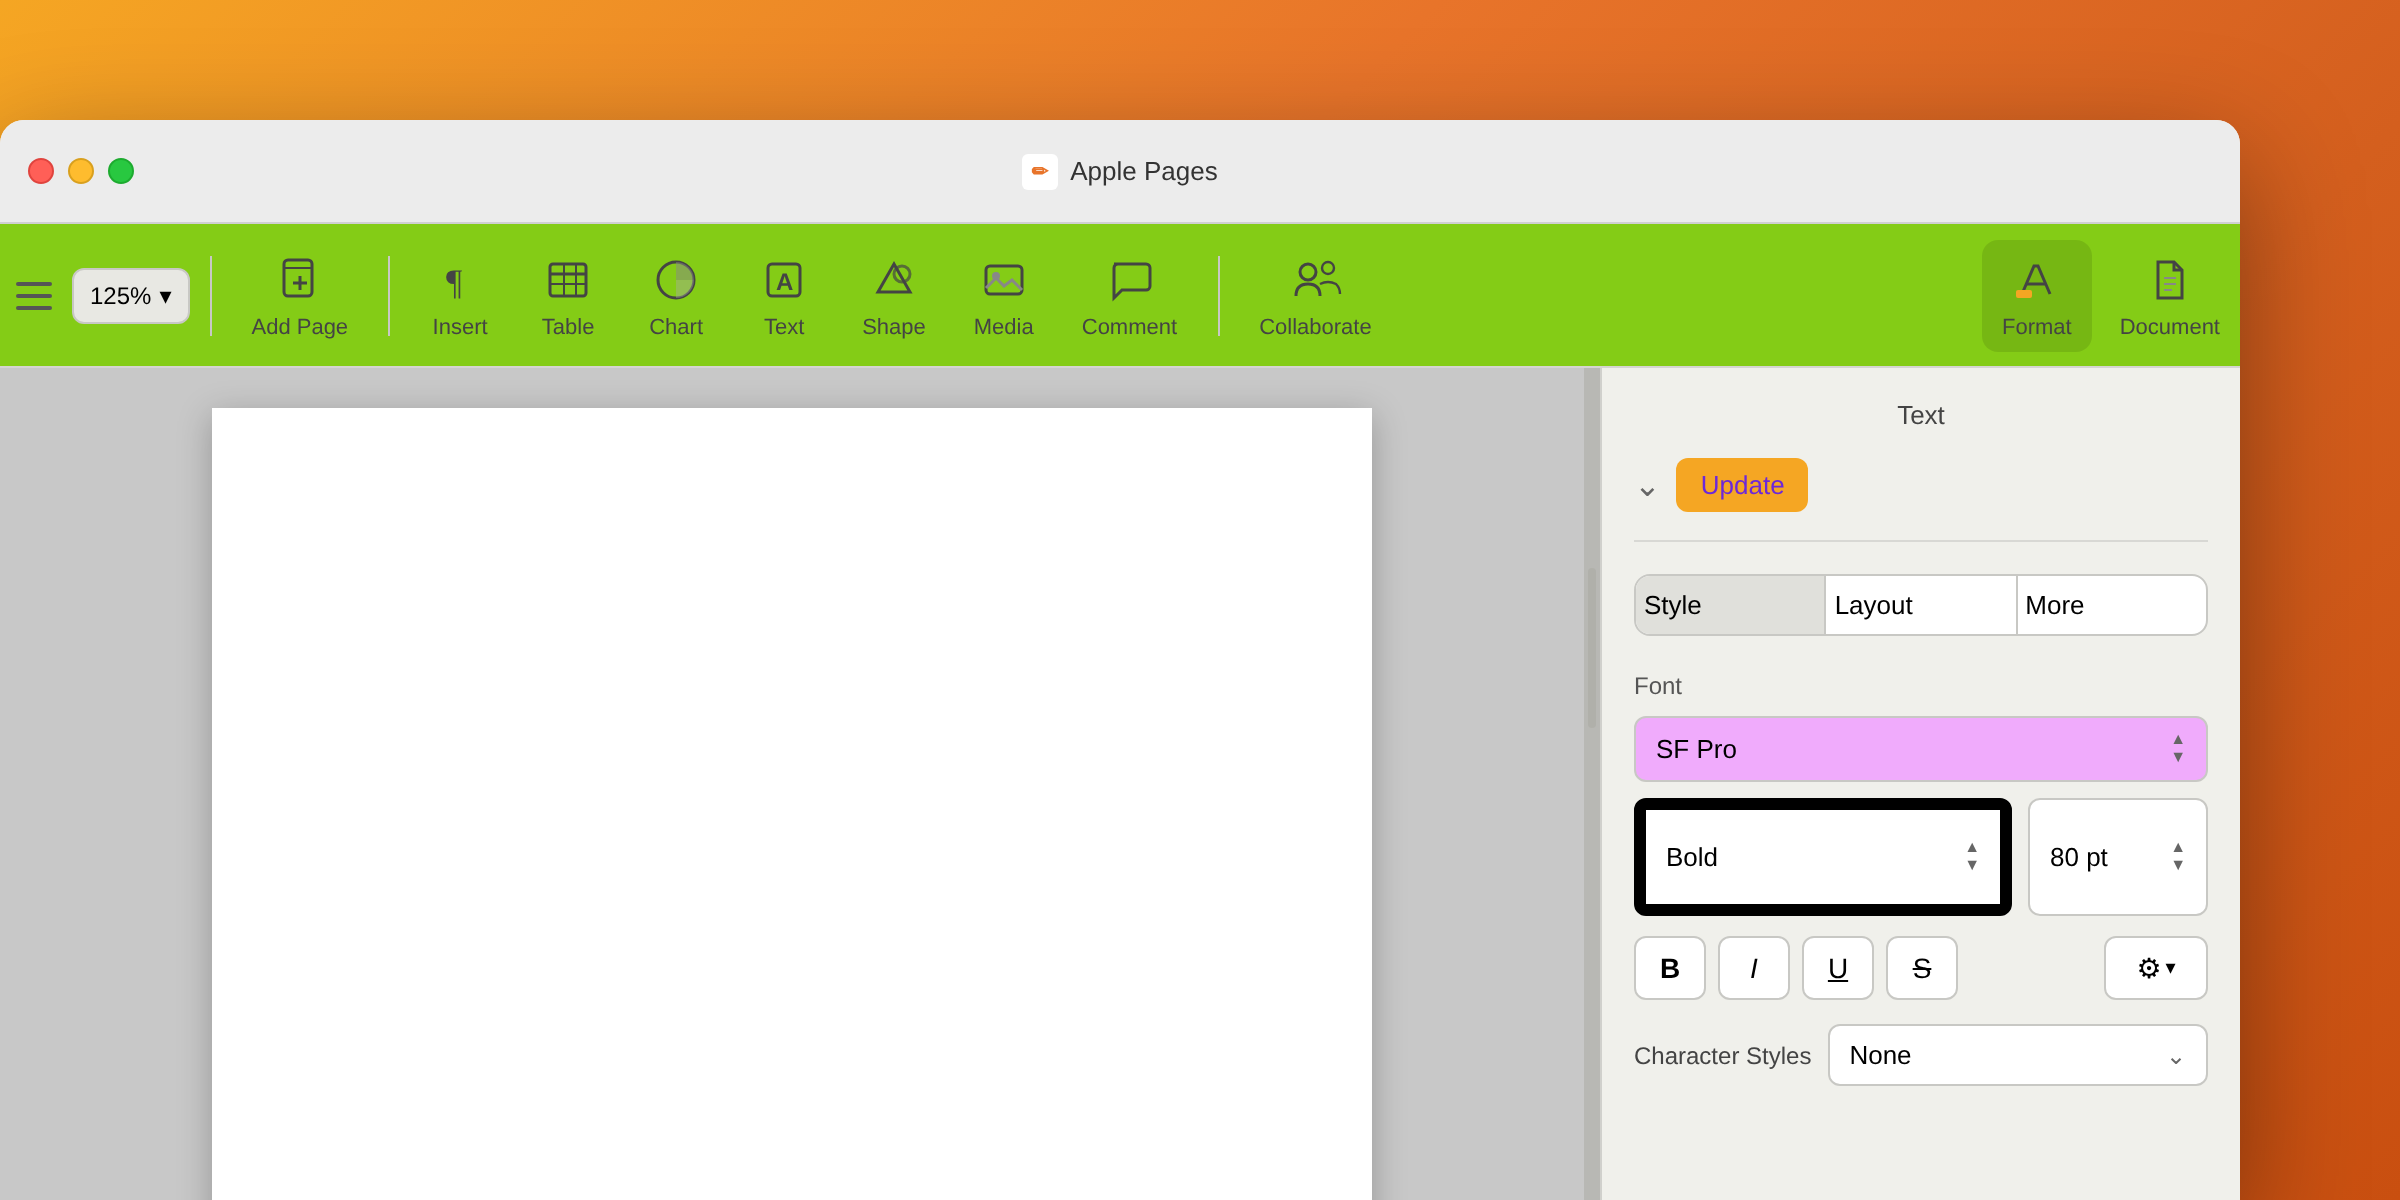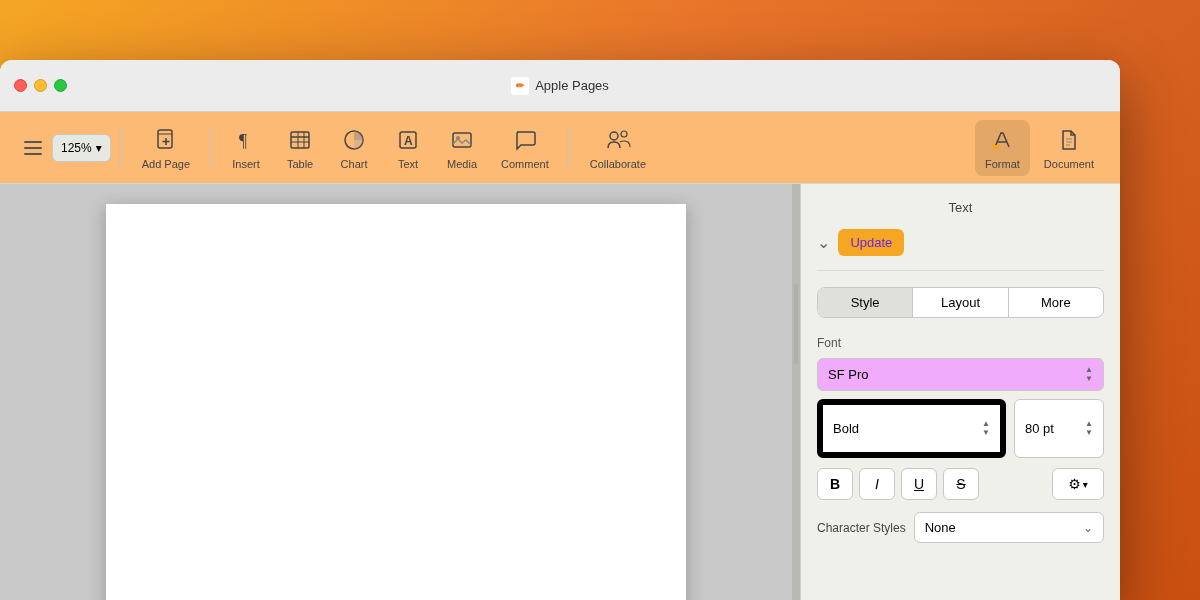--- a/index.html
+++ b/index.html
@@ -74,25 +74,25 @@
       display: flex;
       align-items: center;
       justify-content: center;
       font-size: 10px;
       color: #e8742a;
       font-weight: 700;
     }
 
     
     .toolbar {
-      background: #fdba74;
+      background: #84cc16;
       height: 72px;
       display: flex;
       align-items: center;
-      padding: 0 16px;
+      padding: 0 0;
       border-bottom: 1px solid #d5d5d0;
       gap: 4px;
       flex-shrink: 0;
     }
 
     .toolbar-group {
       display: flex;
       align-items: center;
       gap: 2px;
     }
@@ -261,21 +261,21 @@
       border: 1px solid #c8c8c4;
       border-radius: 8px;
       overflow: hidden;
       margin-bottom: 18px;
       background: white;
     }
 
     .sub-tab {
       flex: 1;
       padding: 7px 4px;
-      text-align: center;
+      text-align: left;
       font-size: 13px;
       cursor: pointer;
       background: transparent;
       border: none;
     }
 
     .sub-tab.active {
       background: #e0e0db;
       font-weight: 500;
     }
@@ -508,20 +508,29 @@
     <div class="toolbar-item">
       <div class="toolbar-icon">
         <svg width="24" height="24" viewBox="0 0 24 24" fill="none">
           <rect x="4" y="4" width="16" height="16" rx="2" stroke="#444" stroke-width="1.5" fill="none"></rect>
           <text x="8" y="17" font-size="12" fill="#444" font-weight="bold" font-family="Arial">A</text>
         </svg>
       </div>
       <span class="toolbar-label">Text</span>
     </div>
 
+    <div class="toolbar-item">
+      <div class="toolbar-icon">
+        <svg width="24" height="24" viewBox="0 0 24 24" fill="none">
+          <path d="M12 4 L20 18 L4 18 Z" stroke="#444" stroke-width="1.5" fill="none"></path>
+          <circle cx="16" cy="9" r="4" stroke="#444" stroke-width="1.5" fill="none" opacity="0.7"></circle>
+        </svg>
+      </div>
+      <span class="toolbar-label">Shape</span>
+    </div>
 
     <div class="toolbar-item">
       <div class="toolbar-icon">
         <svg width="24" height="24" viewBox="0 0 24 24" fill="none">
           <rect x="3" y="5" width="18" height="14" rx="2" stroke="#444" stroke-width="1.5" fill="none"></rect>
           <circle cx="8" cy="10" r="2" fill="#888"></circle>
           <path d="M3 16 L8 11 L12 15 L16 12 L21 17" stroke="#888" stroke-width="1.5" fill="none"></path>
         </svg>
       </div>
       <span class="toolbar-label">Media</span>

